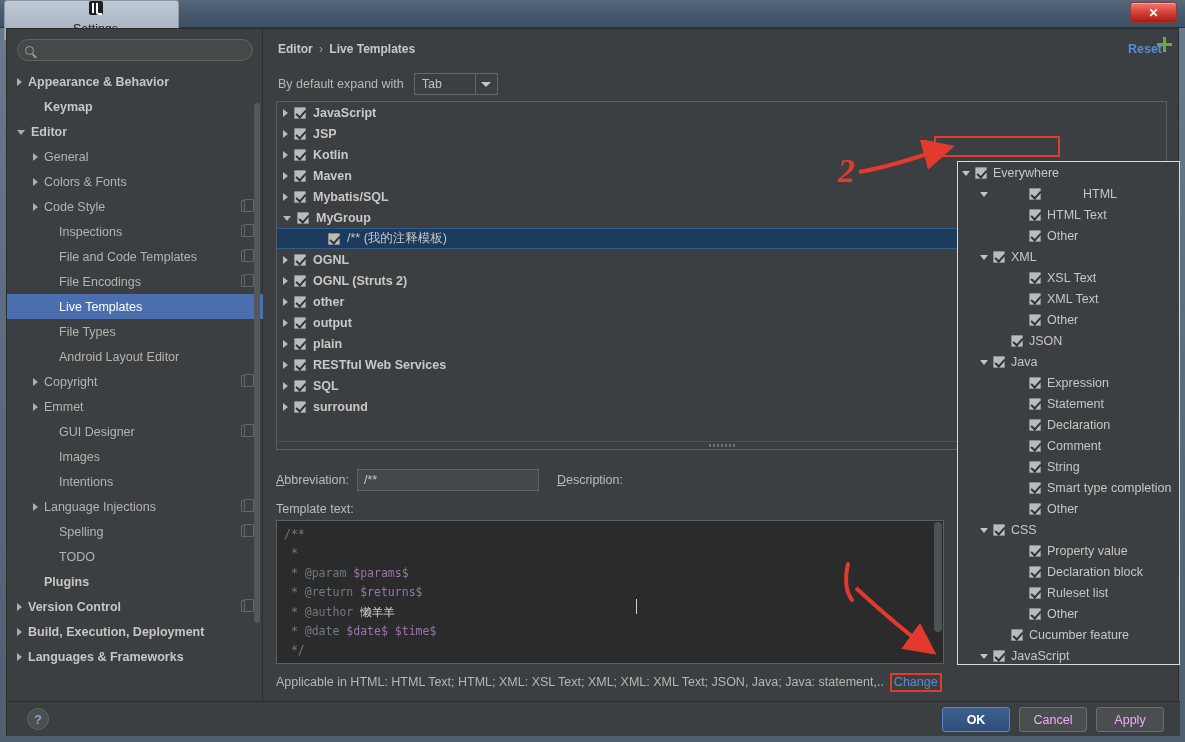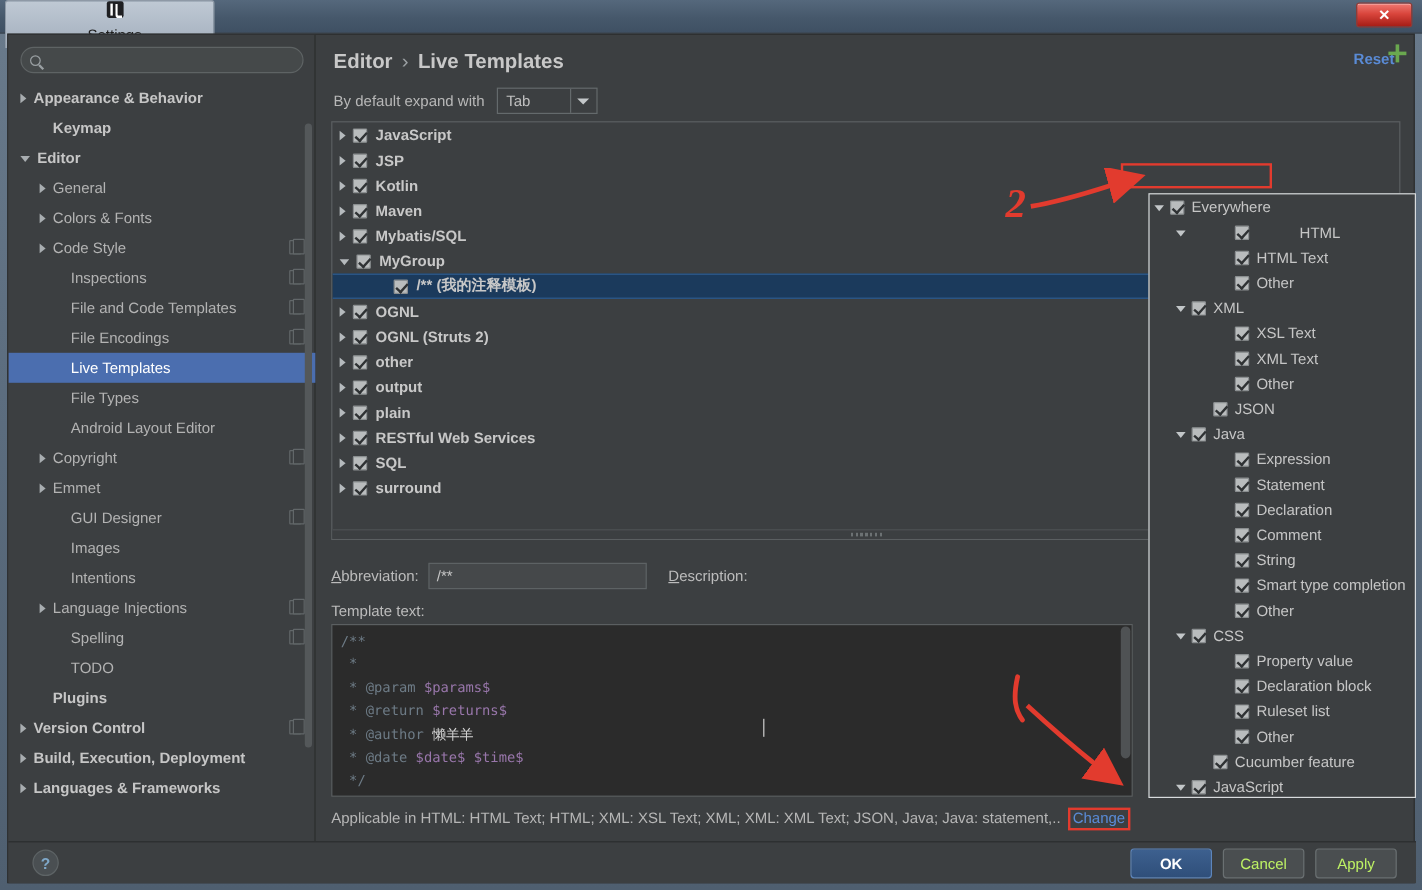--- a/index.html
+++ b/index.html
@@ -106,21 +106,21 @@
   }
   #side-scroll {
     position:absolute; right:2px; top:74px; width:6px; height:520px;
     background:#54585a; border-radius:3px;
   }
 
   
   #main { position:absolute; left:257px; top:0; width:916px; height:672px; }
   #breadcrumb {
     position:absolute; left:14px; top:13px;
-    font-size:17px; font-weight:bold; color:#c8c8c8;
+    font-size:12px; font-weight:bold; color:#c8c8c8;
   }
   #breadcrumb .sep { font-weight:normal; color:#9ba0a3; margin:0 3px; }
   #reset-link {
     position:absolute; right:18px; top:13px;
     font-size:12.5px; color:#5a8bd6; cursor:pointer; font-weight:bold;
   }
   #expand-row {
     position:absolute; left:14px; top:44px; display:flex; align-items:center; gap:10px;
   }
   #expand-row .lbl { font-size:12.5px; color:#b8b8b8; }
@@ -150,21 +150,21 @@
   .trow .arrow.none { border:none; width:5px; }
   .cb {
     width:12px; height:12px; flex:none; margin-right:7px;
     background:#b9bcbd; border:1px solid #8a8e90; border-radius:1px; position:relative;
   }
   .cb:after{
     content:""; position:absolute; left:3px; top:0px; width:4px; height:8px;
     border:solid #2f3234; border-width:0 2px 2px 0; transform:rotate(42deg);
   }
   .trow .tlbl { font-size:12.5px; font-weight:bold; color:#c8c8c8; white-space:nowrap; }
-  .trow.leaf .tlbl { font-weight:bold; color:#c8c8c8; }
+  .trow.leaf .tlbl { font-weight:normal; color:#c8c8c8; }
   #tpl-hsplit {
     position:absolute; left:0; right:0; bottom:0; height:8px; background:#3c3f41;
     border-top:1px solid #4e5254;
   }
   #tpl-hsplit .grip {
     position:absolute; left:50%; top:2px; transform:translateX(-50%);
     width:26px; height:3px;
     background:repeating-linear-gradient(90deg,#6c7173 0 2px, transparent 2px 4px);
   }
   #add-btn {
@@ -261,21 +261,21 @@
   #help-btn {
     position:absolute; left:20px; top:6px; width:22px; height:22px;
     border-radius:50%; background:#4a4f52; border:1px solid #5e6466;
     display:flex; align-items:center; justify-content:center;
     color:#7fa8c9; font-size:13px; font-weight:bold; cursor:pointer;
   }
   #btns { position:absolute; right:16px; top:5px; display:flex; gap:9px; }
   .dbtn {
     width:68px; height:25px; border-radius:3px;
     display:flex; align-items:center; justify-content:center;
-    font-size:12.5px; color:#bef264; cursor:pointer;
+    font-size:12.5px; color:#f0abfc; cursor:pointer;
     background:#4a4e50; border:1px solid #6a7072;
   }
   .dbtn.primary {
     background: linear-gradient(180deg,#3d608f 0%, #2f4f7a 100%);
     border:1px solid #5d86bd; color:#ffffff; font-weight:bold;
   }
 </style>
 </head>
 <body>
 

